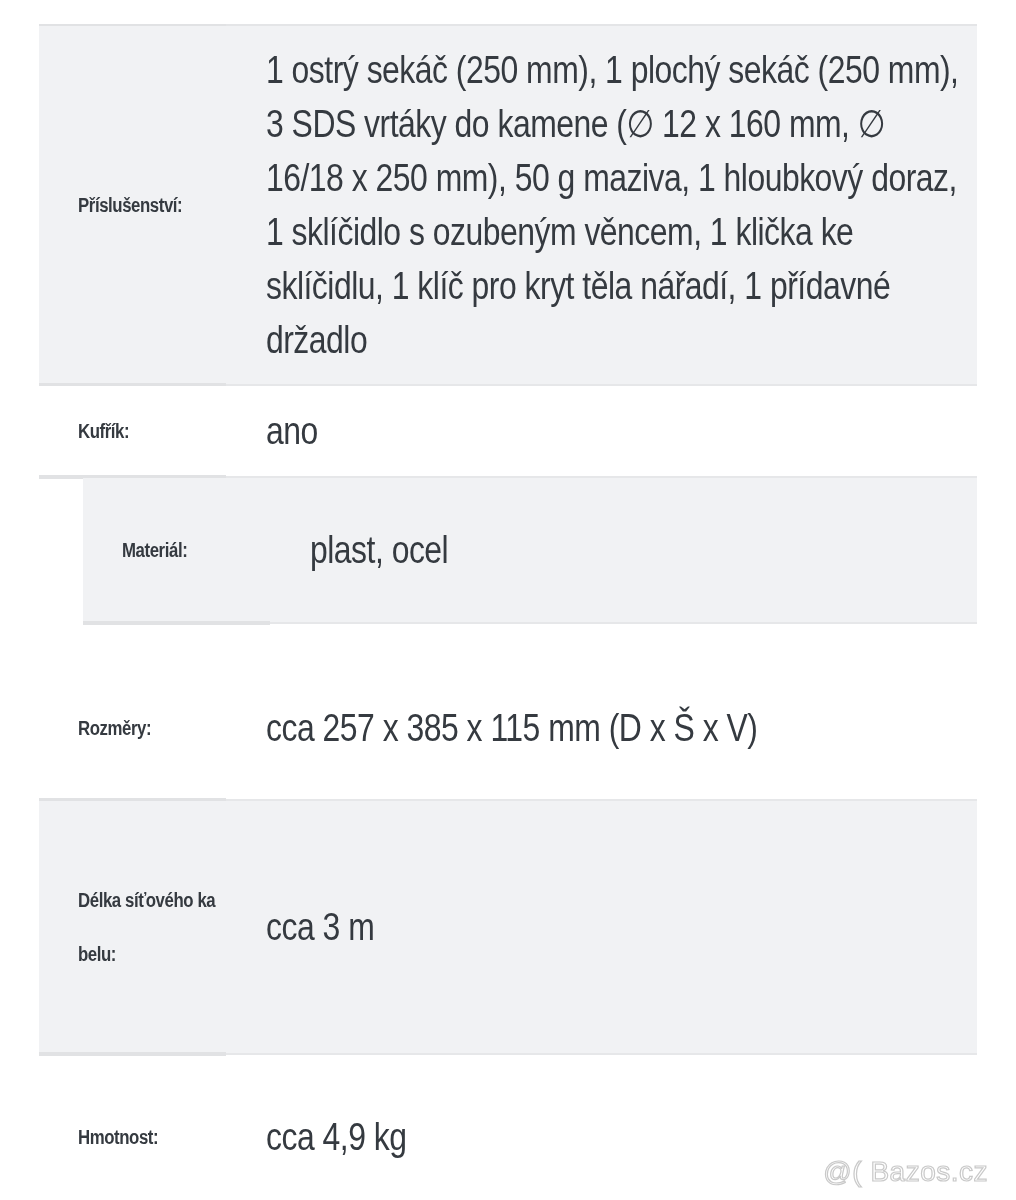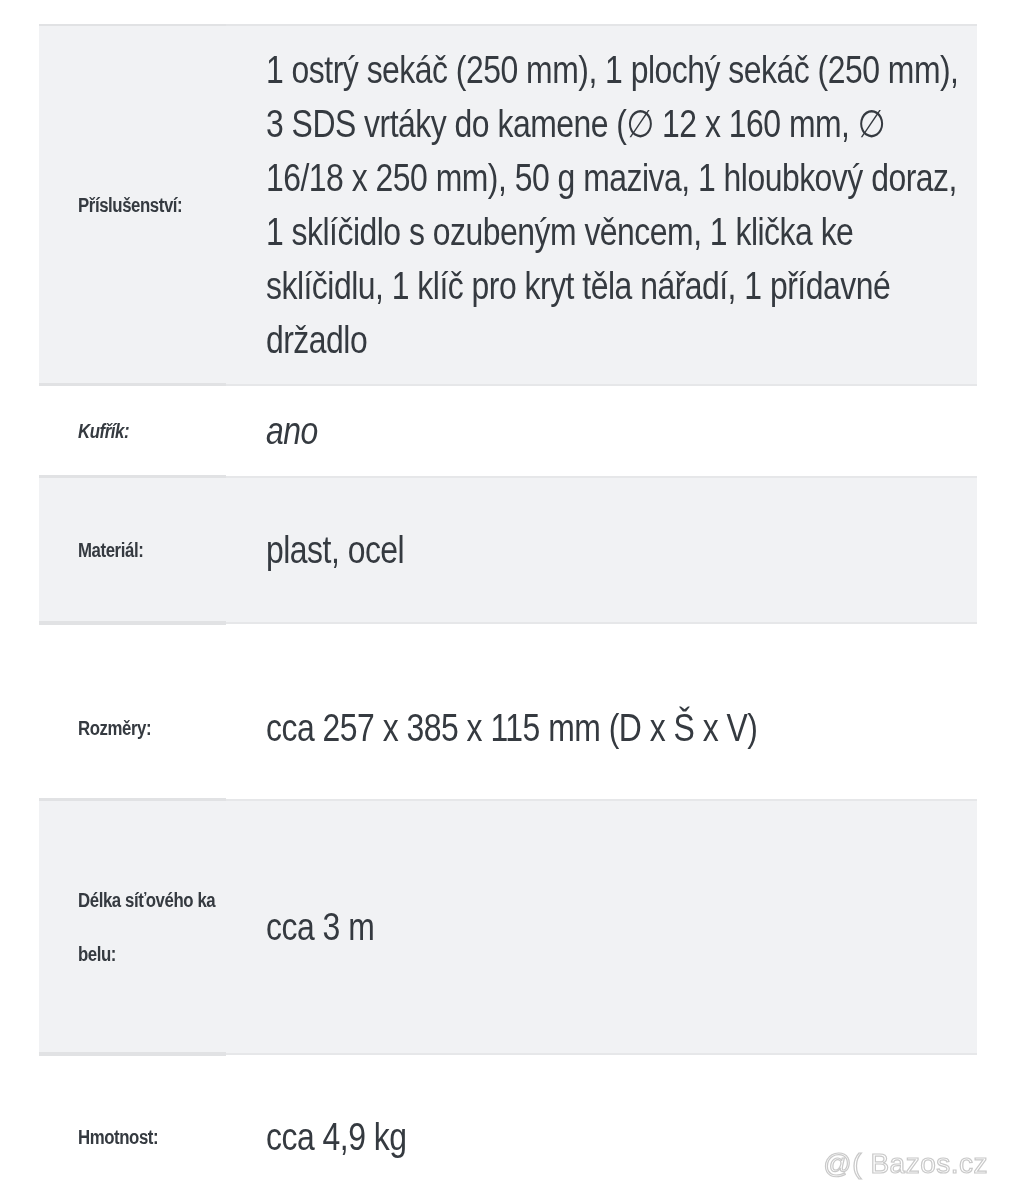--- a/index.html
+++ b/index.html
@@ -79,21 +79,21 @@
     .cond {
       transform: scaleX(0.84);
       transform-origin: left center;
       display: block;
       width: 119%;
     }
     .label .cond { width: 119%; }
     .watermark {
       position: absolute;
       right: 28px;
-      bottom: 20px;
+      bottom: 12px;
       font-size: 28px;
       font-family: "Liberation Sans", sans-serif;
       color: #ffffff;
       -webkit-text-stroke: 1.2px #c9c9c9;
       letter-spacing: 0.5px;
     }
   </style>
 </head>
 <body>
 
@@ -101,30 +101,30 @@
 
   <div class="row gray" style="height:358px;">
     <div class="label">
       <span class="cond">Příslušenství:</span>
     </div>
     <div class="value">
       <span class="cond">1 ostrý sekáč (250 mm), 1 plochý sekáč (250 mm), 3 SDS vrtáky do kamene (∅ 12 x 160 mm, ∅ 16/18 x 250 mm), 50 g maziva, 1 hloubkový doraz, 1 sklíčidlo s ozubeným věncem, 1 klička ke sklíčidlu, 1 klíč pro kryt těla nářadí, 1 přídavné držadlo</span>
     </div>
   </div>
 
-  <div class="row white" style="height:90px;font-style:italic;">
+  <div class="row white" style="height:90px;">
     <div class="label">
       <span class="cond">Kufřík:</span>
     </div>
     <div class="value">
       <span class="cond">ano</span>
     </div>
   </div>
 
-  <div class="row gray" style="height:144px;">
+  <div class="row gray" style="height:144px;margin-left:44px;">
     <div class="label">
       <span class="cond">Materiál:</span>
     </div>
     <div class="value">
       <span class="cond">plast, ocel</span>
     </div>
   </div>
 
   <div class="row white" style="height:143px;margin-top:32px;">
     <div class="label">

